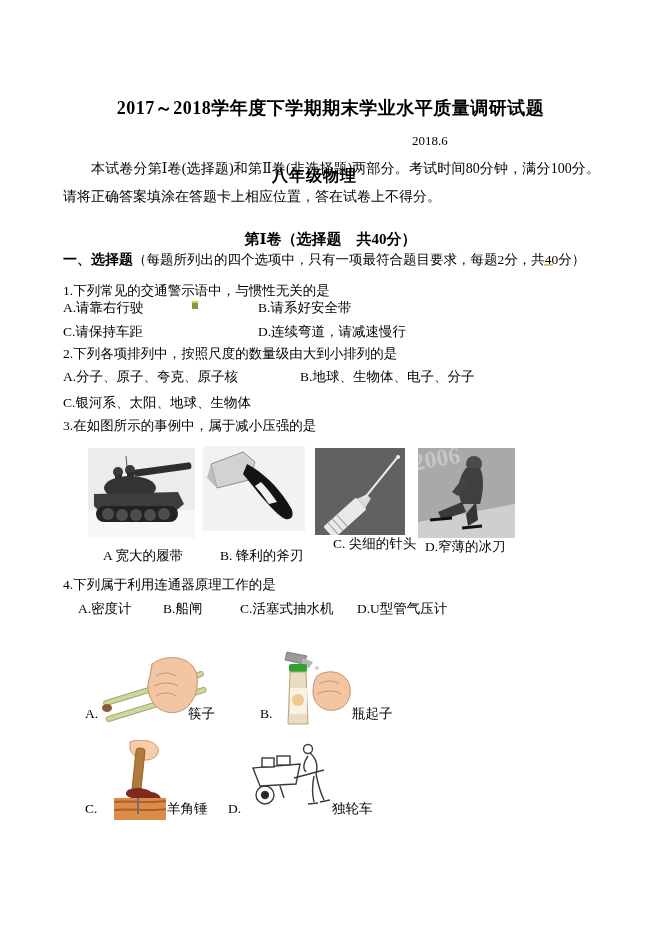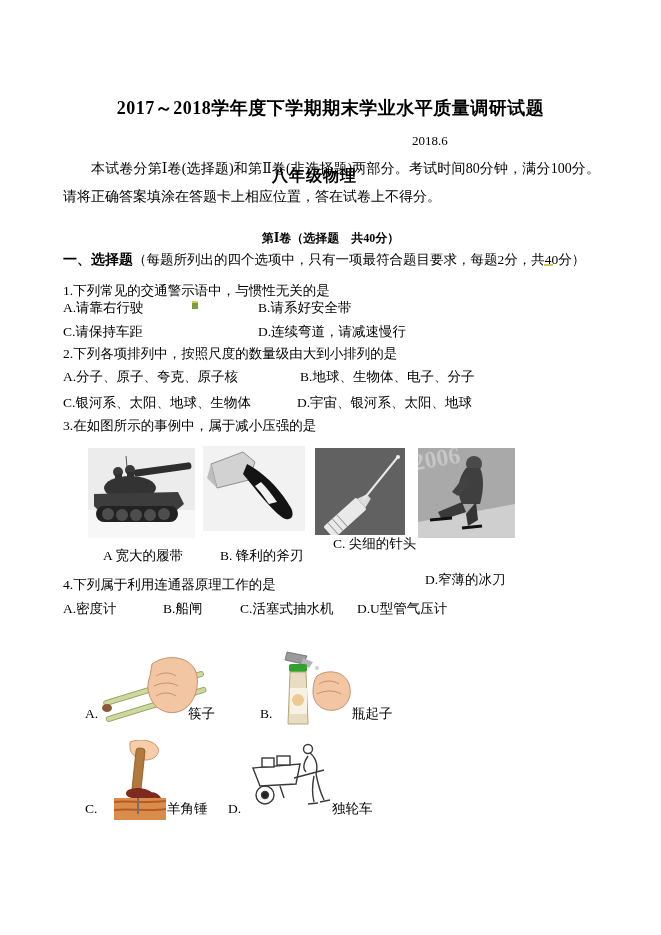--- a/index.html
+++ b/index.html
@@ -7,21 +7,21 @@
     position:relative; width:661px; height:935px; background:#ffffff;
     font-family:"Liberation Serif","DejaVu Serif",serif; color:#000;
     overflow:hidden;
   }
   .abs { position:absolute; }
   .t { position:absolute; white-space:nowrap; font-size:13.5px; line-height:1.2; }
   .doc-title { top:96px; left:0; right:0; text-align:center; font-size:18px; font-weight:bold; letter-spacing:0.5px; }
   .subject { top:129px; left:272px; font-size:16px; font-weight:bold; letter-spacing:1px;margin-top:37px; }
   .exam-date { top:133px; left:412px; font-size:13px; }
   .intro { position:absolute; top:155px; left:63px; width:537px; font-size:14px; line-height:28px; text-align:justify; text-indent:28px; white-space:normal; }
-  .section-header { top:230px; left:0; right:0; text-align:center; font-size:12px; font-weight:bold; }
+  .section-header { top:230px; left:0; right:0; text-align:center; font-size:15px; font-weight:bold; }
   .part-line { top:252px; left:63px; }
   .part-label { font-weight:bold; font-size:14px; }
   .part-note { font-size:13.5px; }
   .yellow-dash { position:absolute; top:264px; left:544px; width:9px; height:2px; background:#d6c35e; }
   .green-speck { position:absolute; top:301px; left:192px; width:6px; height:6px; background:#7d9c3e; border-top:2px solid #d8cc52; }
   .fig { position:absolute; }
   svg { display:block; }
 </style>
 </head>
 <body>
@@ -45,21 +45,20 @@
   <div class="t" style="top:300px; left:63px;">A.请靠右行驶</div>
   <div class="green-speck"></div>
   <div class="t" style="top:300px; left:258px;">B.请系好安全带</div>
   <div class="t" style="top:324px; left:63px;">C.请保持车距</div>
   <div class="t" style="top:324px; left:258px;">D.连续弯道，请减速慢行</div>
 
   <div class="t" style="top:346px; left:63px;">2.下列各项排列中，按照尺度的数量级由大到小排列的是</div>
   <div class="t" style="top:369px; left:63px;">A.分子、原子、夸克、原子核</div>
   <div class="t" style="top:369px; left:300px;">B.地球、生物体、电子、分子</div>
   <div class="t" style="top:395px; left:63px;">C.银河系、太阳、地球、生物体</div>
-  <div class="t" style="top:395px; left:297px;">D.宇宙、银河系、太阳、地球</div>
 
   <div class="t" style="top:418px; left:63px;">3.在如图所示的事例中，属于减小压强的是</div>
 
   <div class="fig" style="top:448px; left:88px;">
     <svg width="107" height="90" viewBox="0 0 107 90">
       <rect x="0" y="0" width="107" height="90" fill="#ececec"></rect>
       <rect x="0" y="62" width="107" height="28" fill="#f7f7f7"></rect>
       <line x1="38" y1="8" x2="40" y2="30" stroke="#555" stroke-width="1"></line>
       <rect x="46" y="22" width="58" height="7" rx="3" fill="#2e2e2e" transform="rotate(-8 46 26)"></rect>
       <circle cx="30" cy="24" r="5" fill="#3a3a3a"></circle>
@@ -113,24 +112,24 @@
       <path d="M44,54 L 20,64 L 24,72 L 48,64 Z" fill="#3a3a3a"></path>
       <path d="M58,54 L 60,72 L 50,78 L 48,66 Z" fill="#343434"></path>
       <line x1="12" y1="72" x2="34" y2="70" stroke="#111" stroke-width="3"></line>
       <line x1="44" y1="80" x2="64" y2="78" stroke="#111" stroke-width="3"></line>
     </svg>
   </div>
 
   <div class="t" style="top:548px; left:103px;">A 宽大的履带</div>
   <div class="t" style="top:548px; left:220px;">B. 锋利的斧刃</div>
   <div class="t" style="top:536px; left:333px;">C. 尖细的针头</div>
-  <div class="t" style="top:572px; left:425px;">D.窄薄的冰刀</div>
+  <div class="t" style="top:539px; left:425px;">D.窄薄的冰刀</div>
 
   <div class="t" style="top:577px; left:63px;">4.下列属于利用连通器原理工作的是</div>
-  <div class="t" style="top:601px; left:63px;">A.密度计</div>
+  <div class="t" style="top:601px; left:78px;">A.密度计</div>
   <div class="t" style="top:601px; left:163px;">B.船闸</div>
   <div class="t" style="top:601px; left:240px;">C.活塞式抽水机</div>
   <div class="t" style="top:601px; left:357px;">D.U型管气压计</div>
 
 
   <div class="t" style="top:706px; left:85px;">A.</div>
   <div class="fig" style="top:652px; left:100px;">
     <svg width="112" height="72" viewBox="0 0 112 72">
       <rect x="2" y="34" width="104" height="5" rx="2" fill="#cdd99c" stroke="#8c9a5c" stroke-width="0.8" transform="rotate(-17 54 38)"></rect>
       <rect x="4" y="50" width="104" height="5" rx="2" fill="#cdd99c" stroke="#8c9a5c" stroke-width="0.8" transform="rotate(-17 56 52)"></rect>

